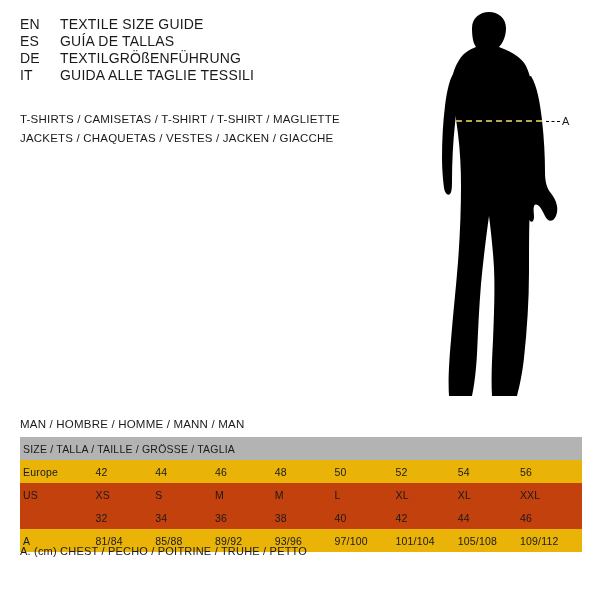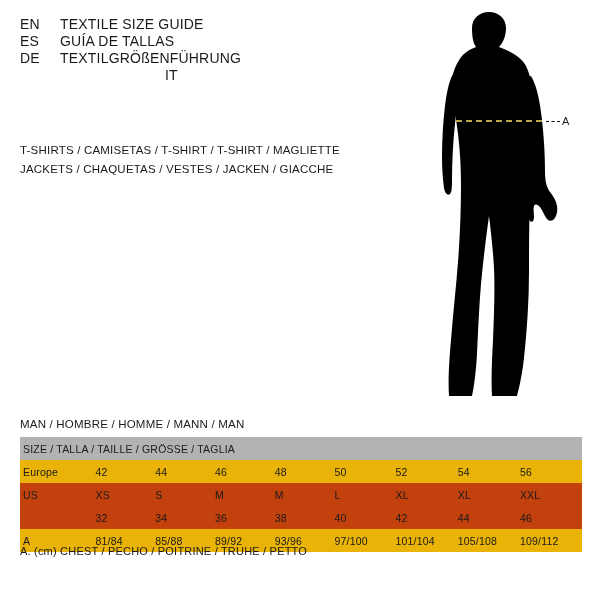--- a/index.html
+++ b/index.html
@@ -43,21 +43,20 @@
   .lang-text {
     flex: 1;
   }
 
   
   .cat-block {
     position: absolute;
     top: 110px;
     left: 20px;
     width: 360px;
-    margin-top: 31px;
   }
   .cat-line {
     font-size: 11.5px;
     line-height: 19px;
     letter-spacing: 0.2px;
     white-space: nowrap;
   }
 
   
   .figure-wrap {
@@ -147,20 +146,21 @@
     <div class="lang-row">
       <div class="lang-code">ES</div>
       <div class="lang-text">GUÍA DE TALLAS</div>
     </div>
     <div class="lang-row">
       <div class="lang-code">DE</div>
       <div class="lang-text">TEXTILGRÖßENFÜHRUNG</div>
     </div>
     <div class="lang-row">
       <div class="lang-code">IT</div>
+      <div class="lang-text">GUIDA ALLE TAGLIE TESSILI</div>
     </div>
   </div>
 
   <div class="cat-block">
     <div class="cat-line">T-SHIRTS / CAMISETAS / T-SHIRT / T-SHIRT / MAGLIETTE</div>
     <div class="cat-line">JACKETS / CHAQUETAS / VESTES / JACKEN / GIACCHE</div>
   </div>
 
   <div class="figure-wrap">
     <svg class="figure-svg" width="200" height="400" viewBox="0 0 200 400">

